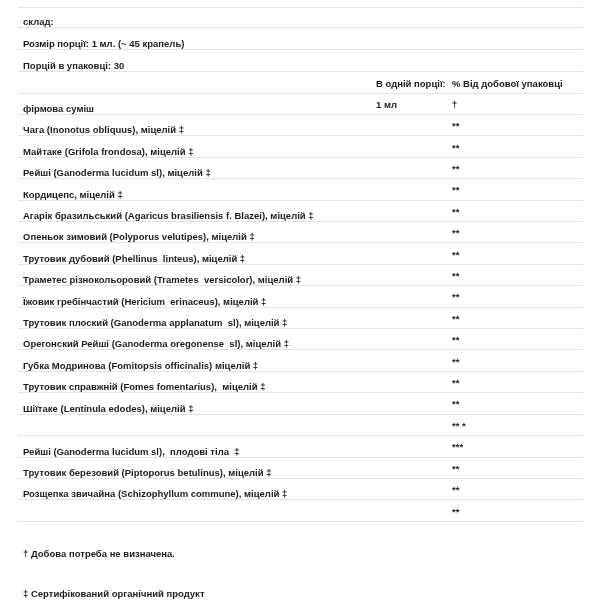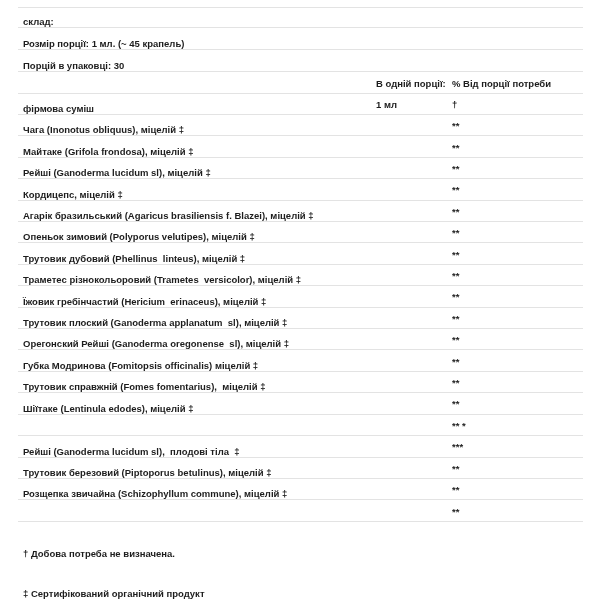--- a/index.html
+++ b/index.html
@@ -51,21 +51,21 @@
   <div class="row r-size">
     <span class="label">Розмір порції: 1 мл. (~ 45 крапель)</span>
   </div>
 
   <div class="row r-servings">
     <span class="label">Порцій в упаковці: 30</span>
   </div>
 
   <div class="row r-header">
     <span class="col2">В одній порції:</span>
-    <span class="col3">% Від порції потреби</span>
+    <span class="col3">% Від добової упаковці</span>
   </div>
 
   <div class="row r-blend">
     <span class="label">фірмова суміш</span>
     <span class="col2">1 мл</span>
     <span class="col3">†</span>
   </div>
 
   <div>
 

